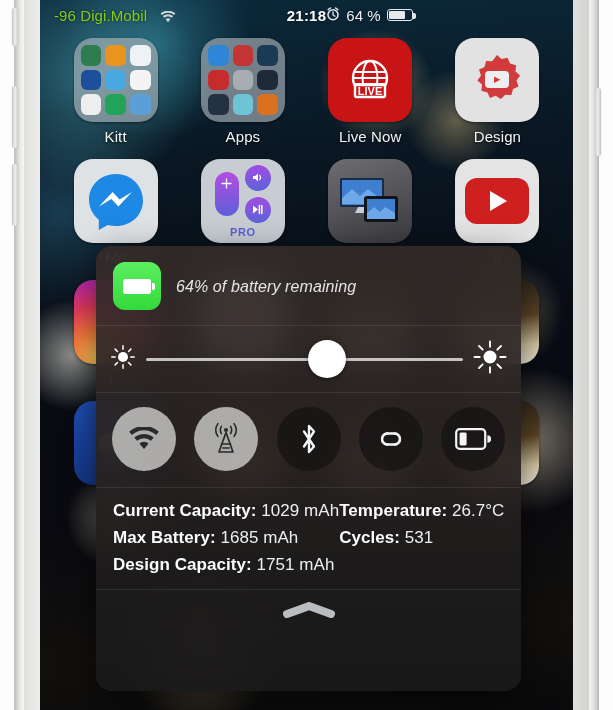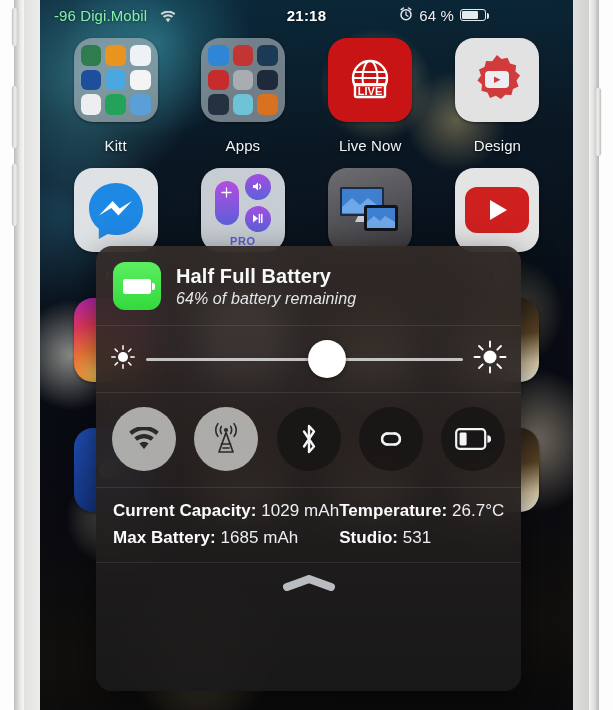--- a/index.html
+++ b/index.html
@@ -68,41 +68,41 @@
   }
 
   
   .statusbar {
     position: absolute; left: 0; top: 0; width: 533px; height: 30px;
     display: flex; align-items: center;
     color: #eceff2; font-size: 15px; letter-spacing: .1px;
     padding: 0 14px;
     text-shadow: 0 0 3px rgba(0,0,0,.6);
   }
-  .sb-left  { display: flex; align-items: center; gap: 13px; flex: 1 1 0; color:#86efac; }
+  .sb-left  { display: flex; align-items: center; gap: 13px; flex: 1 1 0; color:#84cc16; }
   .sb-mid   { flex: 0 0 auto; font-weight: 600; color:#fff; letter-spacing:.2px;}
-  .sb-right { display: flex; align-items: center; gap: 6px; flex: 1 1 0; justify-content: center; }
+  .sb-right { display: flex; align-items: center; gap: 6px; flex: 1 1 0; justify-content: flex-start; }
 
   .wifi-glyph { display:inline-block; width:16px; height:12px; position:relative;}
   .bat-shell {
     width: 26px; height: 12px; border: 1.4px solid #e6e9ec; border-radius: 3px;
     position: relative; display:inline-block;
   }
   .bat-shell:after{ content:""; position:absolute; right:-4px; top:3px; width:2.4px;height:6px;
                     background:#e6e9ec; border-radius:0 2px 2px 0;}
   .bat-fill { position:absolute; left:1.4px; top:1.4px; bottom:1.4px; width:60%;
               background:#e6e9ec; border-radius:1.2px;}
 
   
   .home-grid {
     position: absolute; left: 0; top: 30px; width: 533px;
     display: grid; grid-template-columns: repeat(4, 1fr);
     row-gap: 14px; padding: 8px 12px 0 12px;
   }
-  .app-cell { display: flex; flex-direction: column; align-items: center; gap: 9px; }
+  .app-cell { display: flex; flex-direction: column; align-items: center; }
   .app-icon {
     width: 84px; height: 84px; border-radius: 19px; position: relative;
     overflow: hidden; box-shadow: 0 1px 3px rgba(0,0,0,.45);
   }
   .app-label {
     margin-top: 6px; font-size: 15px; color: #f2f4f6;
     text-shadow: 0 1px 3px rgba(0,0,0,.85); letter-spacing: .1px; white-space: nowrap;
   }
 
   
@@ -405,21 +405,20 @@
     </div>
 
     <div class="cc-panel">
 
       <div class="cc-section bw">
         <div class="bw-head">
           <div class="bw-icon">
             <span class="bw-bat"></span>
           </div>
           <div>
-            <div class="bw-title">Half Full Battery</div>
             <div class="bw-sub">64% of battery remaining</div>
           </div>
         </div>
       </div>
 
       <div class="cc-section bright">
         <span class="sun">
           <svg width="26" height="26" viewBox="0 0 26 26">
             <circle cx="13" cy="13" r="5" fill="#fff"></circle>
             <g stroke="#fff" stroke-width="1.5" stroke-linecap="round">
@@ -488,22 +487,26 @@
         </div>
         <div class="stat">
           <b>Temperature:</b>
           <span>26.7°C</span>
         </div>
         <div class="stat">
           <b>Max Battery:</b>
           <span>1685 mAh</span>
         </div>
         <div class="stat">
-          <b>Studio:</b>
+          <b>Cycles:</b>
           <span>531</span>
+        </div>
+        <div class="stat">
+          <b>Design Capacity:</b>
+          <span>1751 mAh</span>
         </div>
       </div>
 
       <div class="cc-section grabber-wrap">
         <span class="grabber">
           <svg width="52" height="16" viewBox="0 0 52 16">
             <path d="M4 12 26 4l22 8" fill="none" stroke="#b9bcc0" stroke-width="8" stroke-linecap="round" stroke-linejoin="round"></path>
           </svg>
         </span>
       </div>

